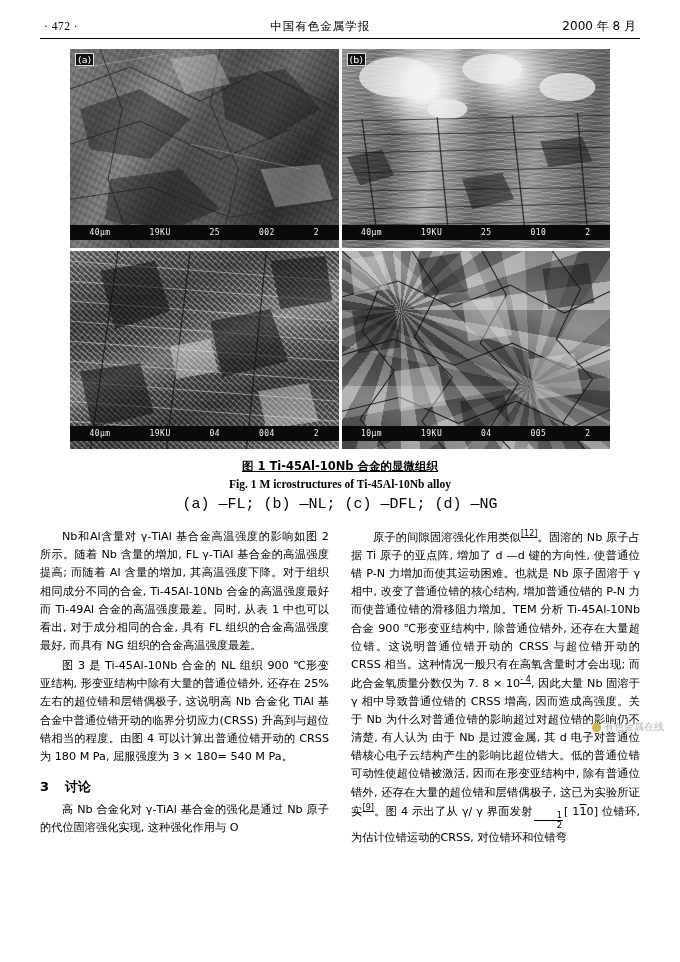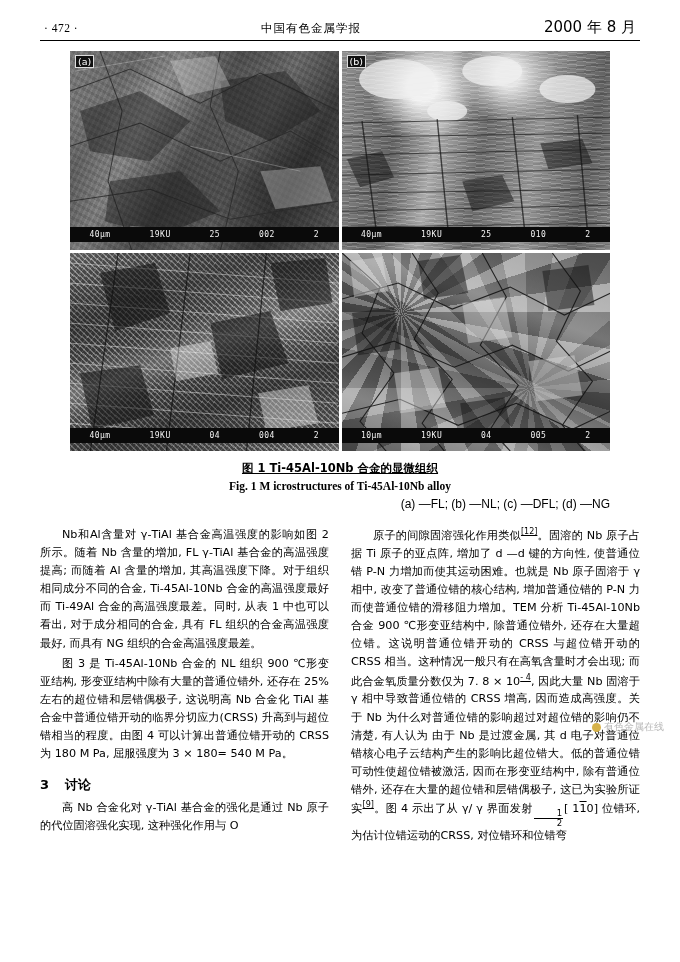--- a/index.html
+++ b/index.html
@@ -33,21 +33,21 @@
   .runhead .pageno {
     letter-spacing: 0.5px;
     font-family: "Liberation Serif", serif;
   }
   .runhead .journal {
     font-family: "DejaVu Sans", sans-serif;
     font-size: 11.5px;
     letter-spacing: 1px;
   }
   .runhead .issue {
-    font-size: 15px;
+    font-size: 12px;
     font-family: "DejaVu Sans", sans-serif;
   }
   .rule {
     border-top: 1px solid #000;
     margin: 0 0 10px 0;
   }
   
   .figure {
     width: 540px;
     margin: 0 auto;
@@ -168,24 +168,23 @@
     font-weight: bold;
     text-decoration: underline;
   }
   .cap-en {
     font-family: "Liberation Serif", serif;
     font-size: 11.5px;
     font-weight: bold;
     margin-top: 1px;
   }
   .cap-sub {
-    font-family: Liberation Sans, sans-serif;
-    font-size: 12px;
+    font-family: Liberation Mono, monospace;
+    font-size: 15px;
     margin-top: 2px;
-    text-align: right;
   }
   
   .columns {
     display: flex;
     gap: 22px;
     margin-top: 12px;
   }
   .col {
     width: 289px;
     font-family: "DejaVu Sans", sans-serif;

